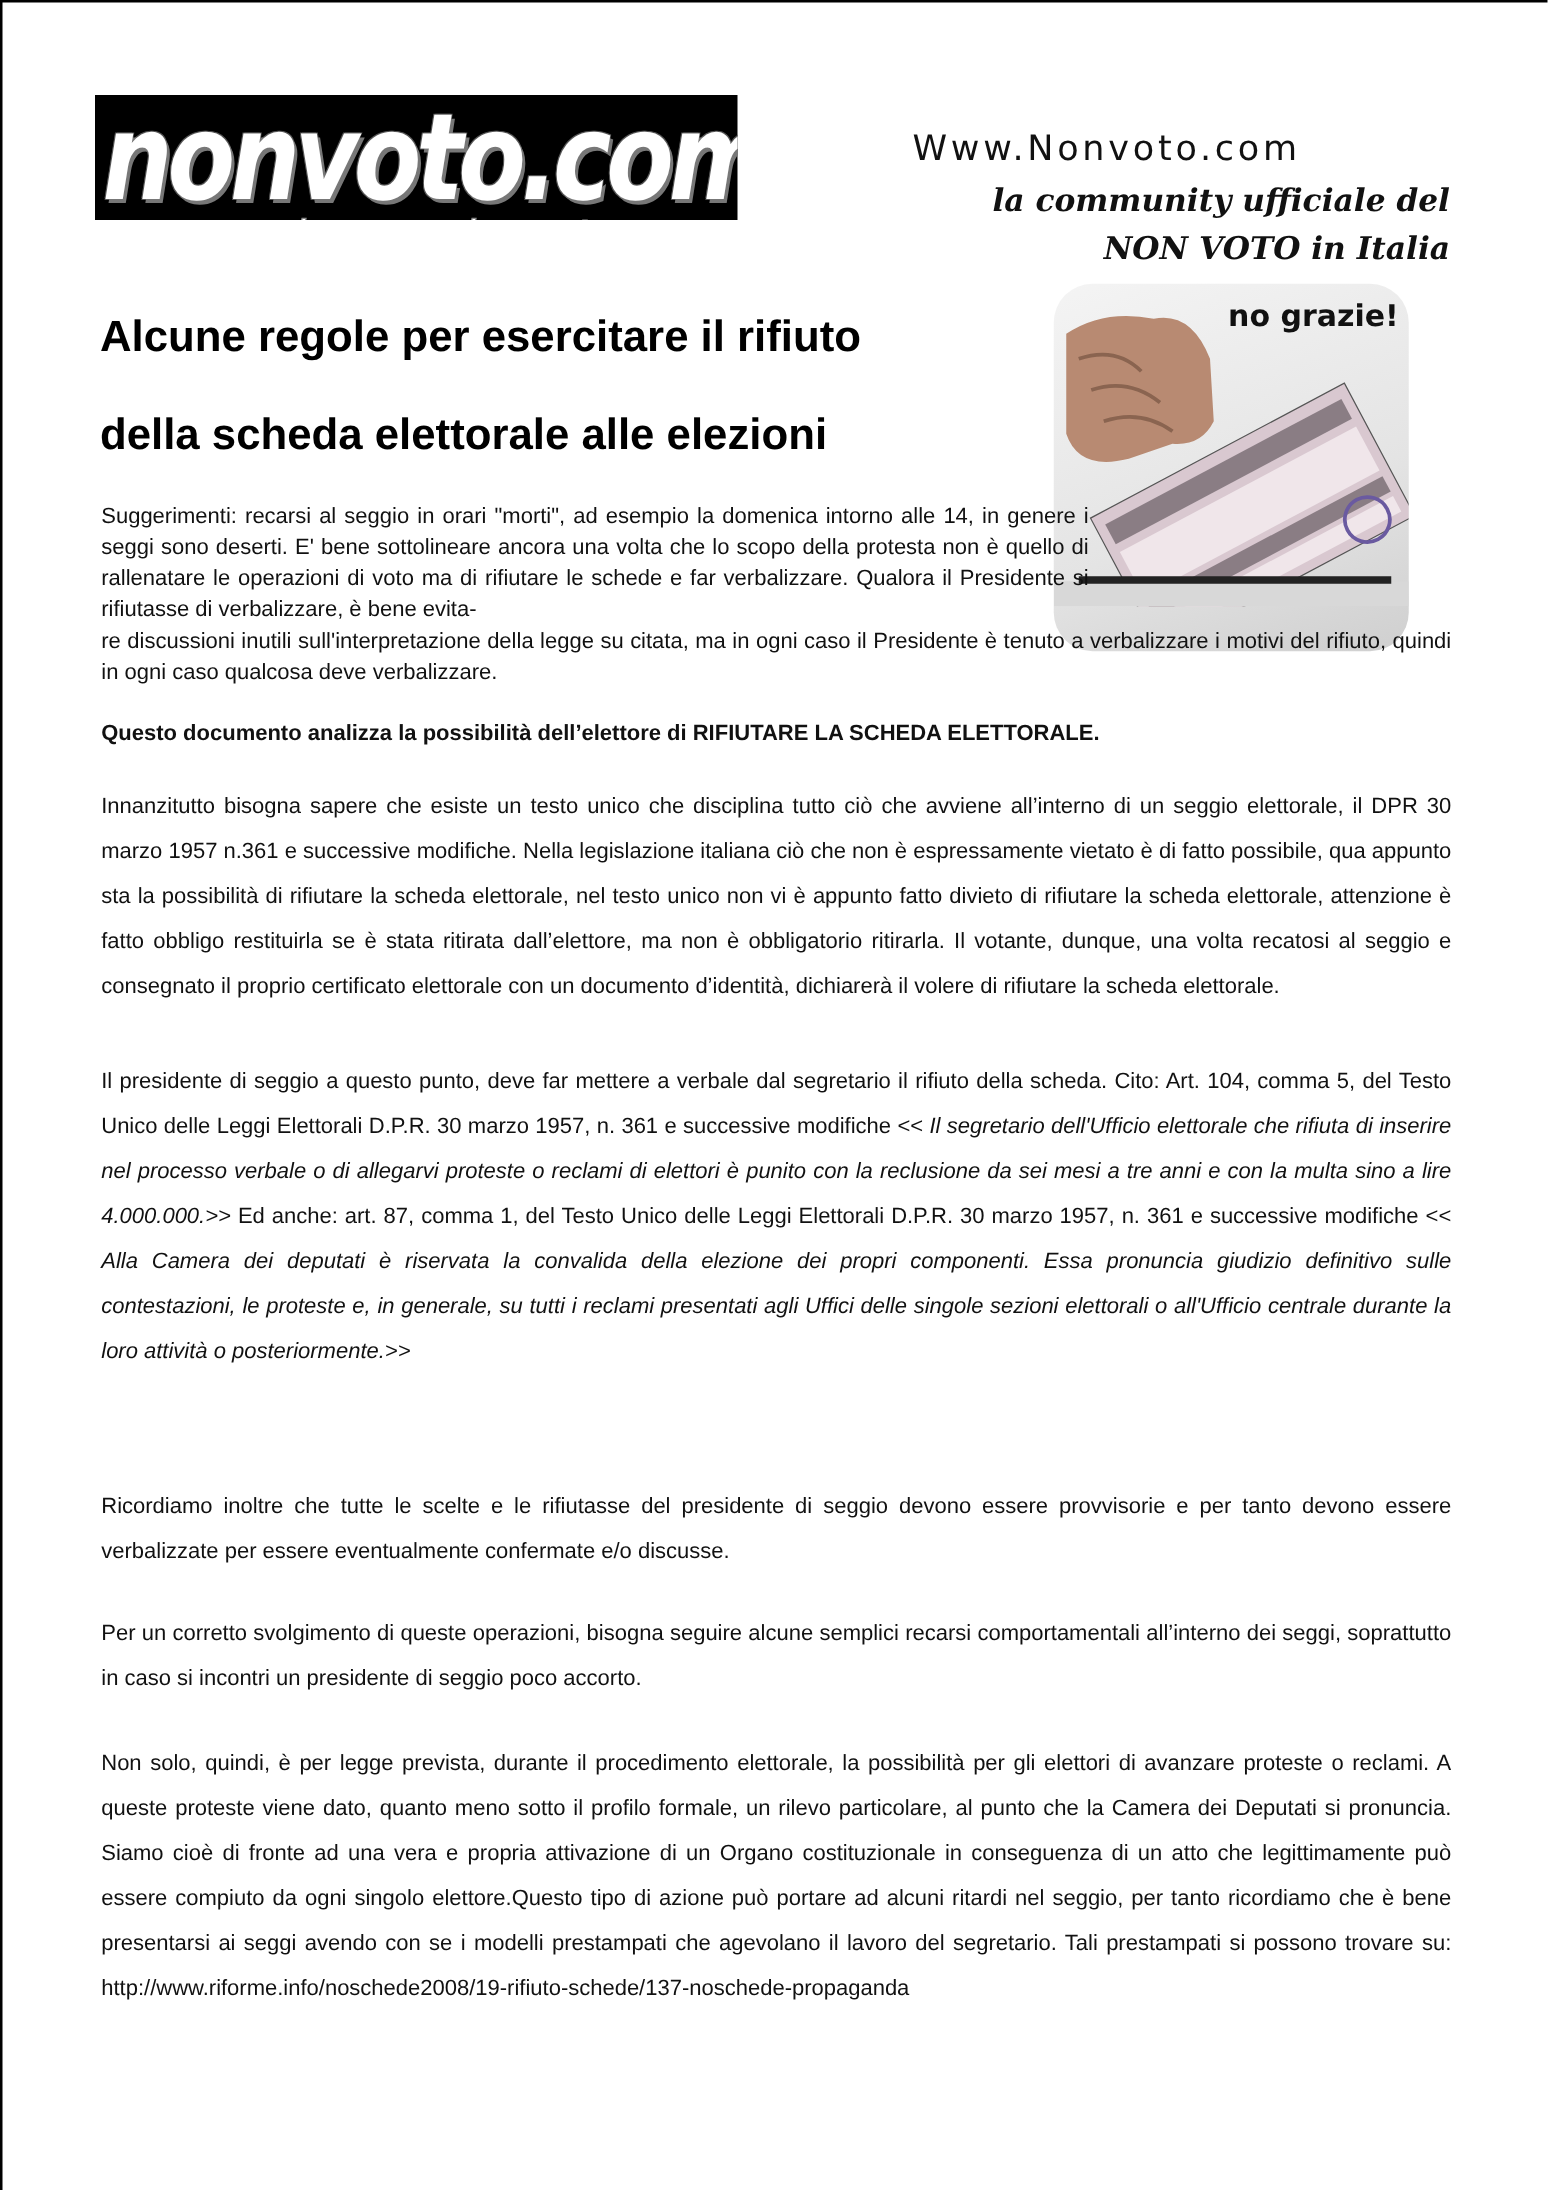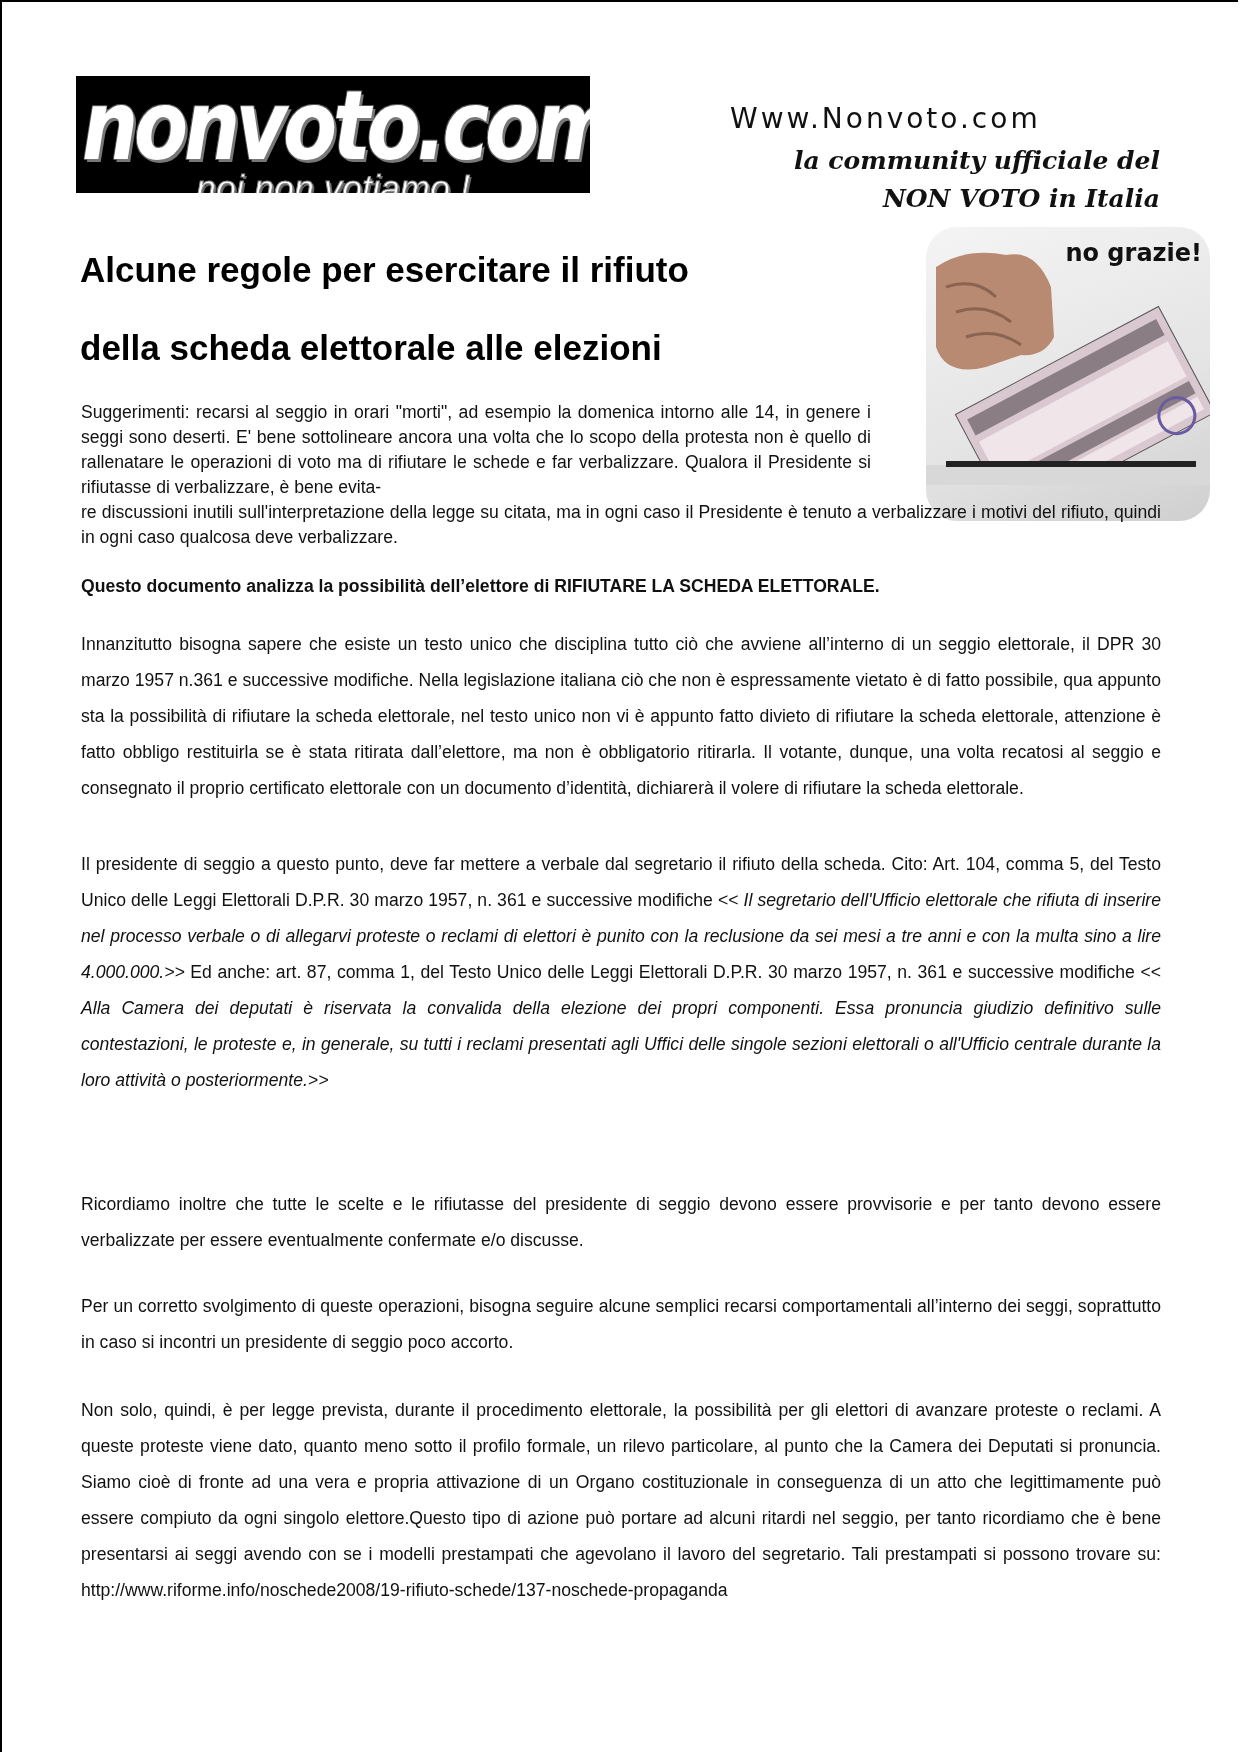--- a/index.html
+++ b/index.html
@@ -1,25 +1,25 @@
 <!DOCTYPE html>
 <html><head>
 <meta charset="utf-8">
 <style>
   html, body { margin:0; padding:0; background:#ffffff; }
   body { width:1240px; height:1754px; position:relative; overflow:hidden; font-family:"Liberation Sans", sans-serif; color:#111; }
   .page-border { position:absolute; left:0; top:0; width:1238px; height:1752px; border-left:2px solid #000; border-top:2px solid #000; box-sizing:border-box; }
-  .logo { position:absolute; left:76px; top:76px; width:514px; height:117px; background:#000; overflow:hidden; }
+  .logo { position:absolute; left:76px; top:76px; width:514px; height:100px; background:#000; overflow:hidden; }
   .logo-main { position:absolute; left:6px; top:-6px; width:508px; text-align:center; font-family:"DejaVu Sans", sans-serif; font-weight:bold; font-style:italic; font-size:96px; letter-spacing:-5px; color:#fff; text-shadow:3px 3px 0 #777, -1px -1px 0 #555, 1px -1px 0 #555, -1px 1px 0 #555; transform:scaleX(0.82); transform-origin:left top; white-space:nowrap; }
   .logo-sub { position:absolute; left:0; top:92px; width:514px; text-align:center; font-family:"Liberation Sans", sans-serif; font-style:italic; font-size:36px; color:#fff; -webkit-text-stroke:1px #888; text-shadow:2px 2px 0 #666; white-space:nowrap; }
   .site-url { position:absolute; left:730px; top:102px; font-family:"DejaVu Sans", sans-serif; font-size:28px; letter-spacing:3px; color:#111; }
   .tagline { position:absolute; right:80px; text-align:right; font-family:"DejaVu Serif", serif; font-style:italic; font-weight:bold; font-size:25px; color:#111; }
   .tagline.l1 { top:146px; }
   .tagline.l2 { top:184px;font-style:italic; }
-  .photo { position:absolute; left:926px; top:227px; width:284px; height:294px; overflow:hidden; background:linear-gradient(160deg,#f4f4f4 0%,#e4e4e4 60%,#cfcfcf 100%);border-radius:31px; }
+  .photo { position:absolute; left:843px; top:227px; width:284px; height:294px; overflow:hidden; background:linear-gradient(160deg,#f4f4f4 0%,#e4e4e4 60%,#cfcfcf 100%);border-radius:31px; }
   .photo-caption { position:absolute; right:8px; top:12px; font-family:"DejaVu Sans", sans-serif; font-weight:bold; font-size:24px; color:#111; }
   .title { position:absolute; left:80px; font-family:"Liberation Sans", sans-serif; font-weight:bold; font-size:35px; color:#000; white-space:nowrap; }
   .title.t1 { top:250px; }
   .title.t2 { top:328px; }
   .text { position:absolute; left:81px; font-size:17.6px; line-height:25px; text-align:justify; }
   .p-intro { top:400px; width:790px; }
   .p-intro-rest { top:500px; width:1080px; }
   .lead { position:absolute; left:81px; top:576px; font-weight:bold; font-size:17.6px; white-space:nowrap; }
   .para { position:absolute; left:81px; width:1080px; font-size:17.6px; line-height:36px; text-align:justify; }
   .para.p1 { top:626px; }

